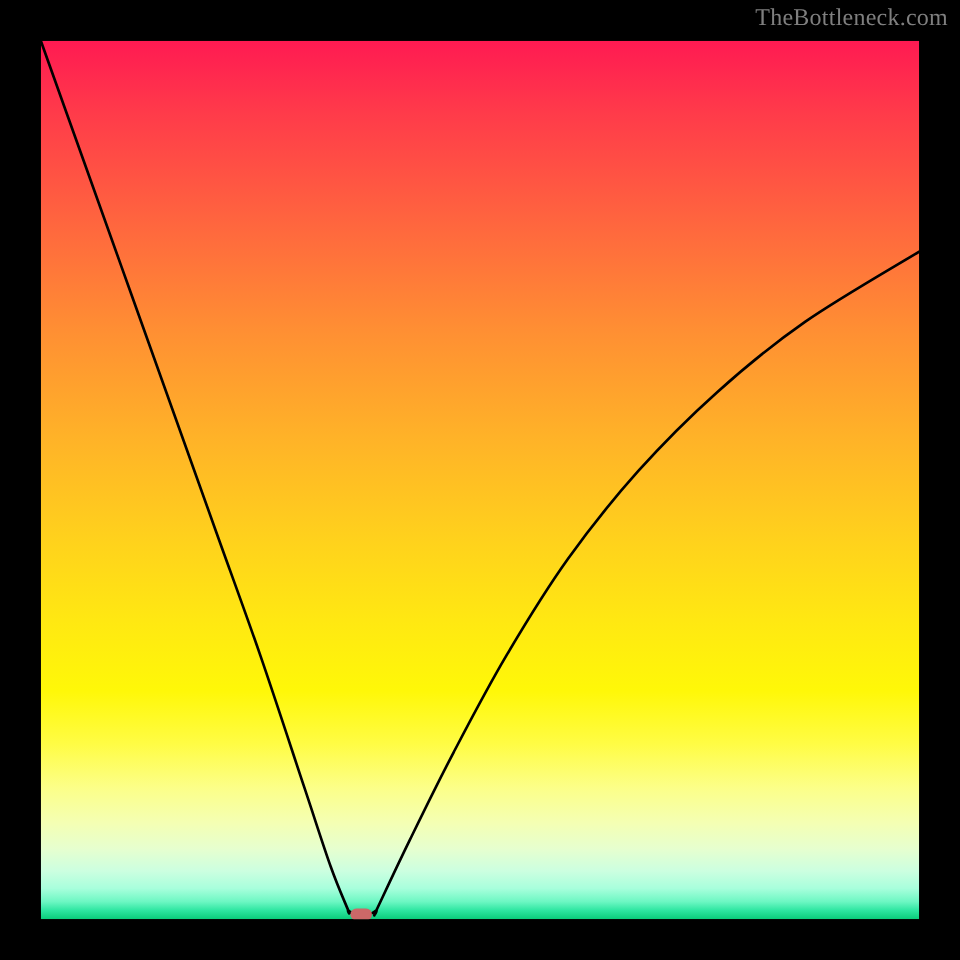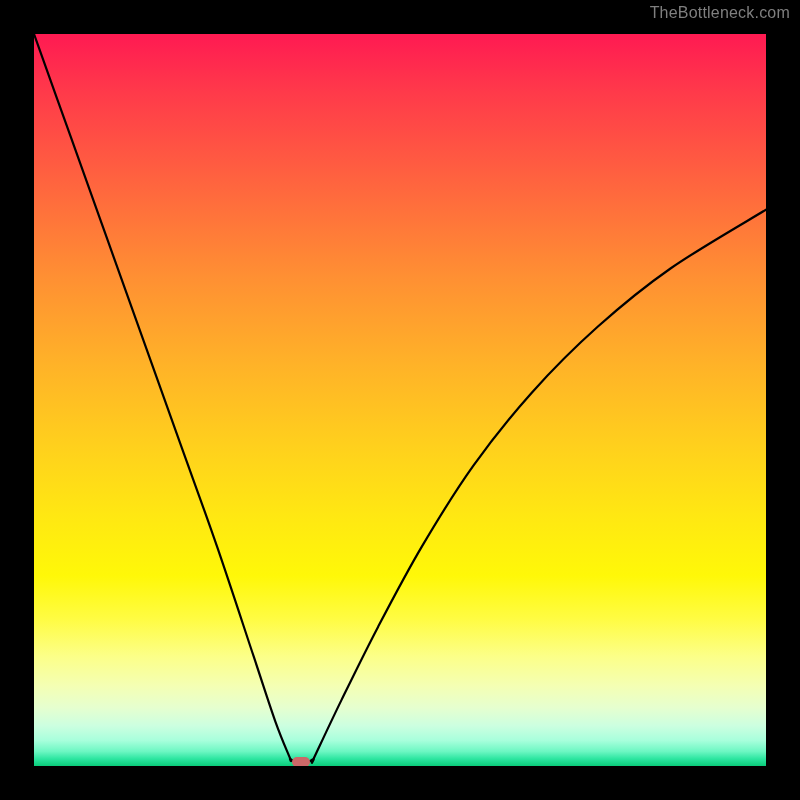--- a/index.html
+++ b/index.html
@@ -66,22 +66,22 @@
     height: 10px;
     border-radius: 5px;
     background: #cc6868;
     transform: translate(-50%, -50%);
   }
   .watermark {
     position: absolute;
     top: 4px;
     right: 10px;
     color: #7f7f7f;
-    font-family: Liberation Sans, sans-serif;
-    font-size: 16px;
+    font-family: Liberation Serif, serif;
+    font-size: 20px;
     letter-spacing: 0.2px;
     user-select: none;
   }
 </style>
 </head>
 <body>
 
 <div class="frame">
   <div class="watermark">TheBottleneck.com</div>
 

